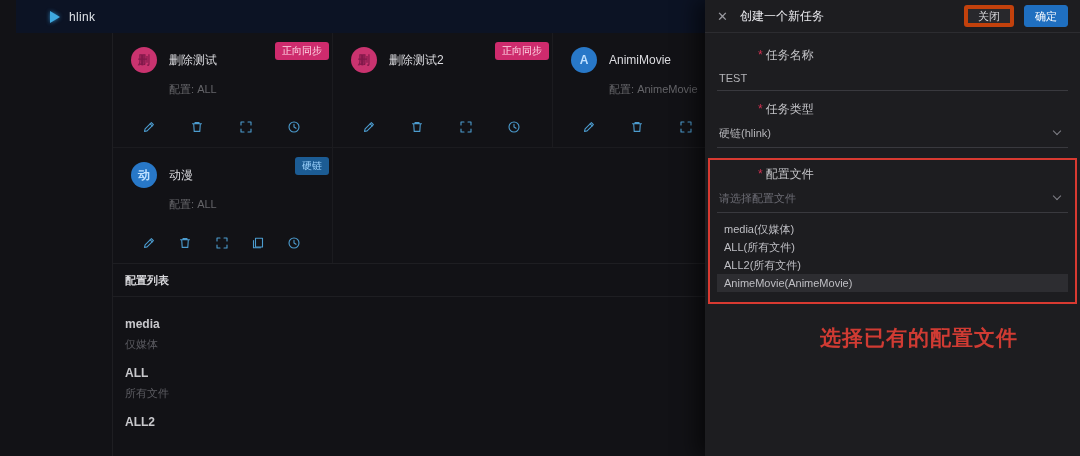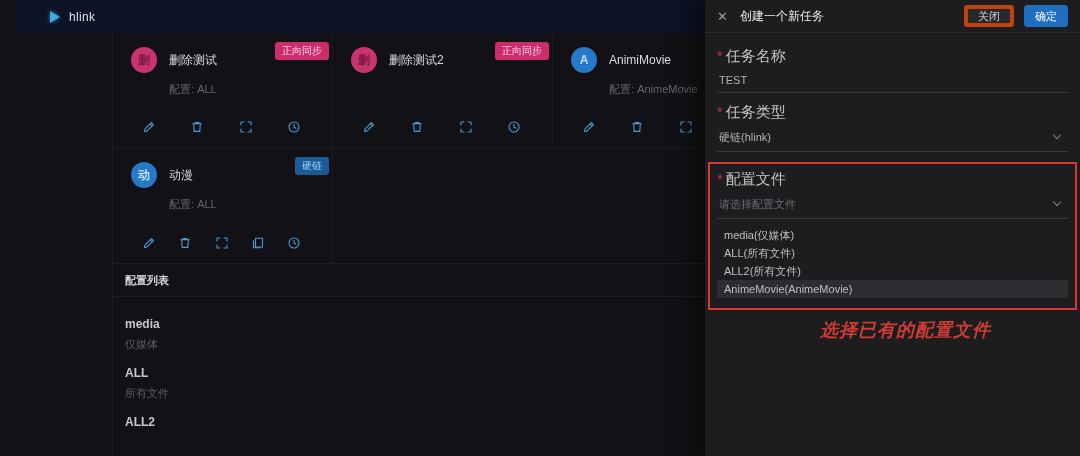--- a/index.html
+++ b/index.html
@@ -56,41 +56,41 @@
     align-items:center; padding:0 12px; }
   .close-x { color:#9a9aa0; font-size:13px; cursor:pointer; line-height:1; }
   .drawer-title { color:#ececf0; font-size:12px; margin-left:12px; flex:1; }
   .btn { font-size:11px; height:22px; padding:0 10px; border-radius:3px;
     display:flex; align-items:center; cursor:pointer; }
   .btn-ghost { background:#28282c; border:4px solid #c2410c; color:#d8d8dc; }
   .btn-primary { background:#1f6fc0; border:1px solid #1f6fc0; color:#fff; margin-left:10px; }
 
   .drawer-body { padding-top:4px; }
   .field { margin:0 12px; }
-  .f-label { font-size:15px; color:#c4c4c8; margin-top:10px; }
+  .f-label { font-size:12px; color:#c4c4c8; margin-top:10px;margin-left:41px; }
   .req { color:#d03050; margin-right:3px; }
   .f-input { display:block; width:100%; background:transparent; border:none;
     border-bottom:1px solid #39393e; color:#b4b4b8; font-size:11px;
     padding:8px 2px 6px; outline:none; font-family:inherit; }
   .f-select { border-bottom:1px solid #39393e; padding:8px 2px 6px; font-size:11px;
     color:#b4b4b8; position:relative; cursor:pointer; }
   .f-select .chev { position:absolute; right:8px; top:10px; width:6px; height:6px;
     border-right:1px solid #808088; border-bottom:1px solid #808088; transform:rotate(45deg); }
   .f-select.placeholder-style { color:#6c6c74; }
 
   .highlight-box { border:2px solid #d83a31; margin:10px 3px 0; padding:0 0 10px; }
   .highlight-box .field { margin:0 7px; }
   .highlight-box .f-label { margin-top:6px; }
   .opt-list { margin-top:7px; }
   .opt { height:18px; line-height:18px; font-size:11px; color:#bfbfc4;
     padding-left:7px; cursor:pointer; }
   .opt.selected { background:#2d2d31; }
 
-  .annotation { margin:8px 0 0 115px; color:#d03b33; font-size:18px;
-    font-weight:bold; letter-spacing:1px;font-style:italic; }
+  .annotation { margin:20px 0 0 115px; color:#d03b33; font-size:21px;
+    font-weight:bold; letter-spacing:1px; }
 </style>
 </head>
 <body>
 
 <div class="header">
   <span class="logo-play"></span>
   <span class="app-name">hlink</span>
 </div>
 <div class="vdiv"></div>
 

